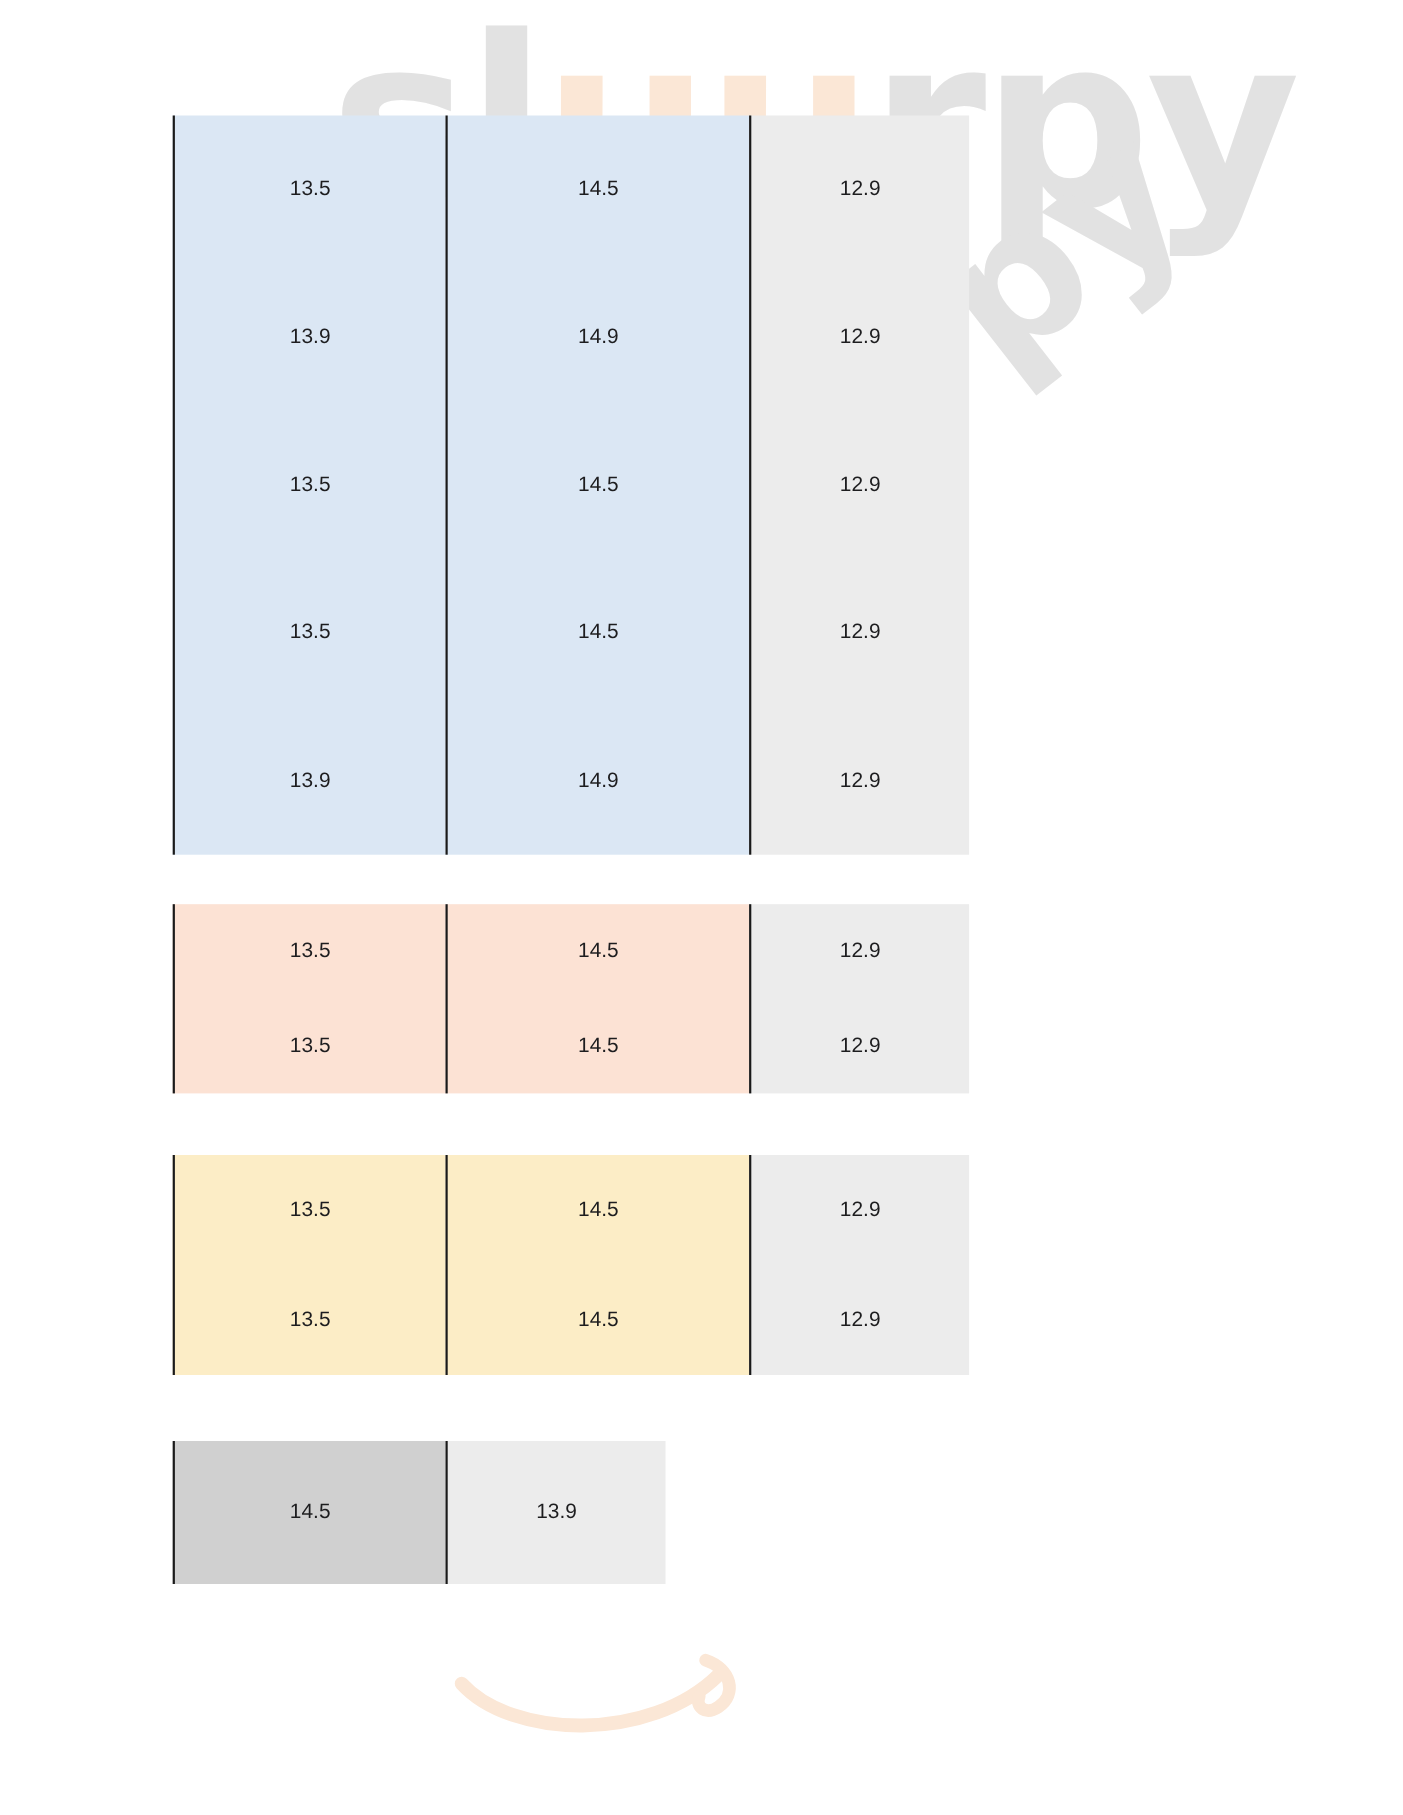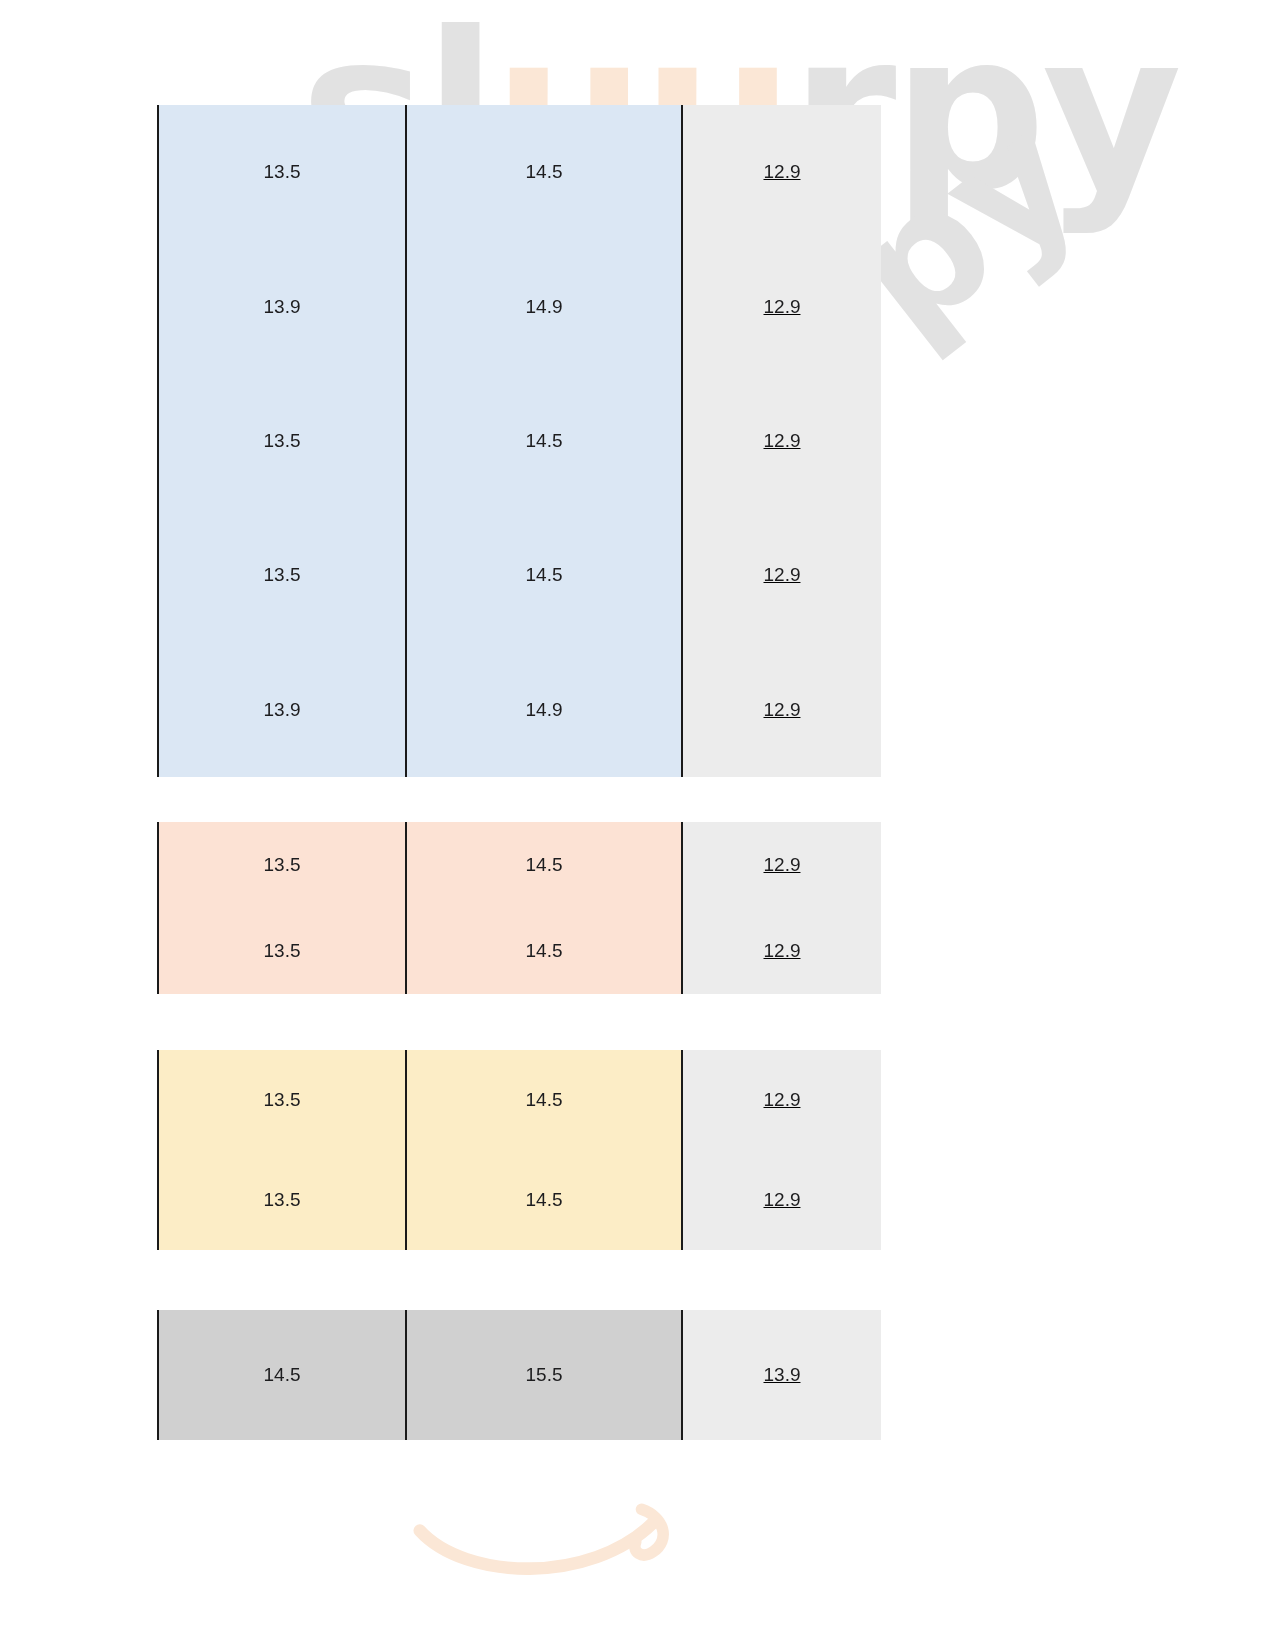--- a/index.html
+++ b/index.html
@@ -68,21 +68,21 @@
     display: flex;
     align-items: center;
     justify-content: center;
     font-size: 19px;
     color: #1d1d1f;
     font-family: "Liberation Sans", sans-serif;
   }
   
   .c1 { width: 248px; }
   .c2 { width: 276px; }
-  .c3 { width: 200px; text-decoration: underline; }
+  .c3 { width: 200px; }
 
   
   .bg-blue   .c1, .bg-blue   .c2 { background: #dbe7f4; }
   .bg-orange .c1, .bg-orange .c2 { background: #fce2d4; }
   .bg-yellow .c1, .bg-yellow .c2 { background: #fcedc6; }
   .bg-grey   .c1, .bg-grey   .c2 { background: #d0d0d0; }
   .c3 { background: #ececec; }
 </style>
 </head>
 <body>
@@ -161,21 +161,18 @@
     <div class="col c3 has-rule">
       <div class="cell">12.9</div>
       <div class="cell">12.9</div>
     </div>
   </div>
 
   <div class="block bg-grey" style="left:157px; top:1310px; height:130px;">
     <div class="col c1 has-rule">
       <div class="cell">14.5</div>
     </div>
-    <div class="col c2 has-rule">
-      <div class="cell">15.5</div>
-    </div>
     <div class="col c3 has-rule">
       <div class="cell">13.9</div>
     </div>
   </div>
 
 </div>
 
 </body></html>

